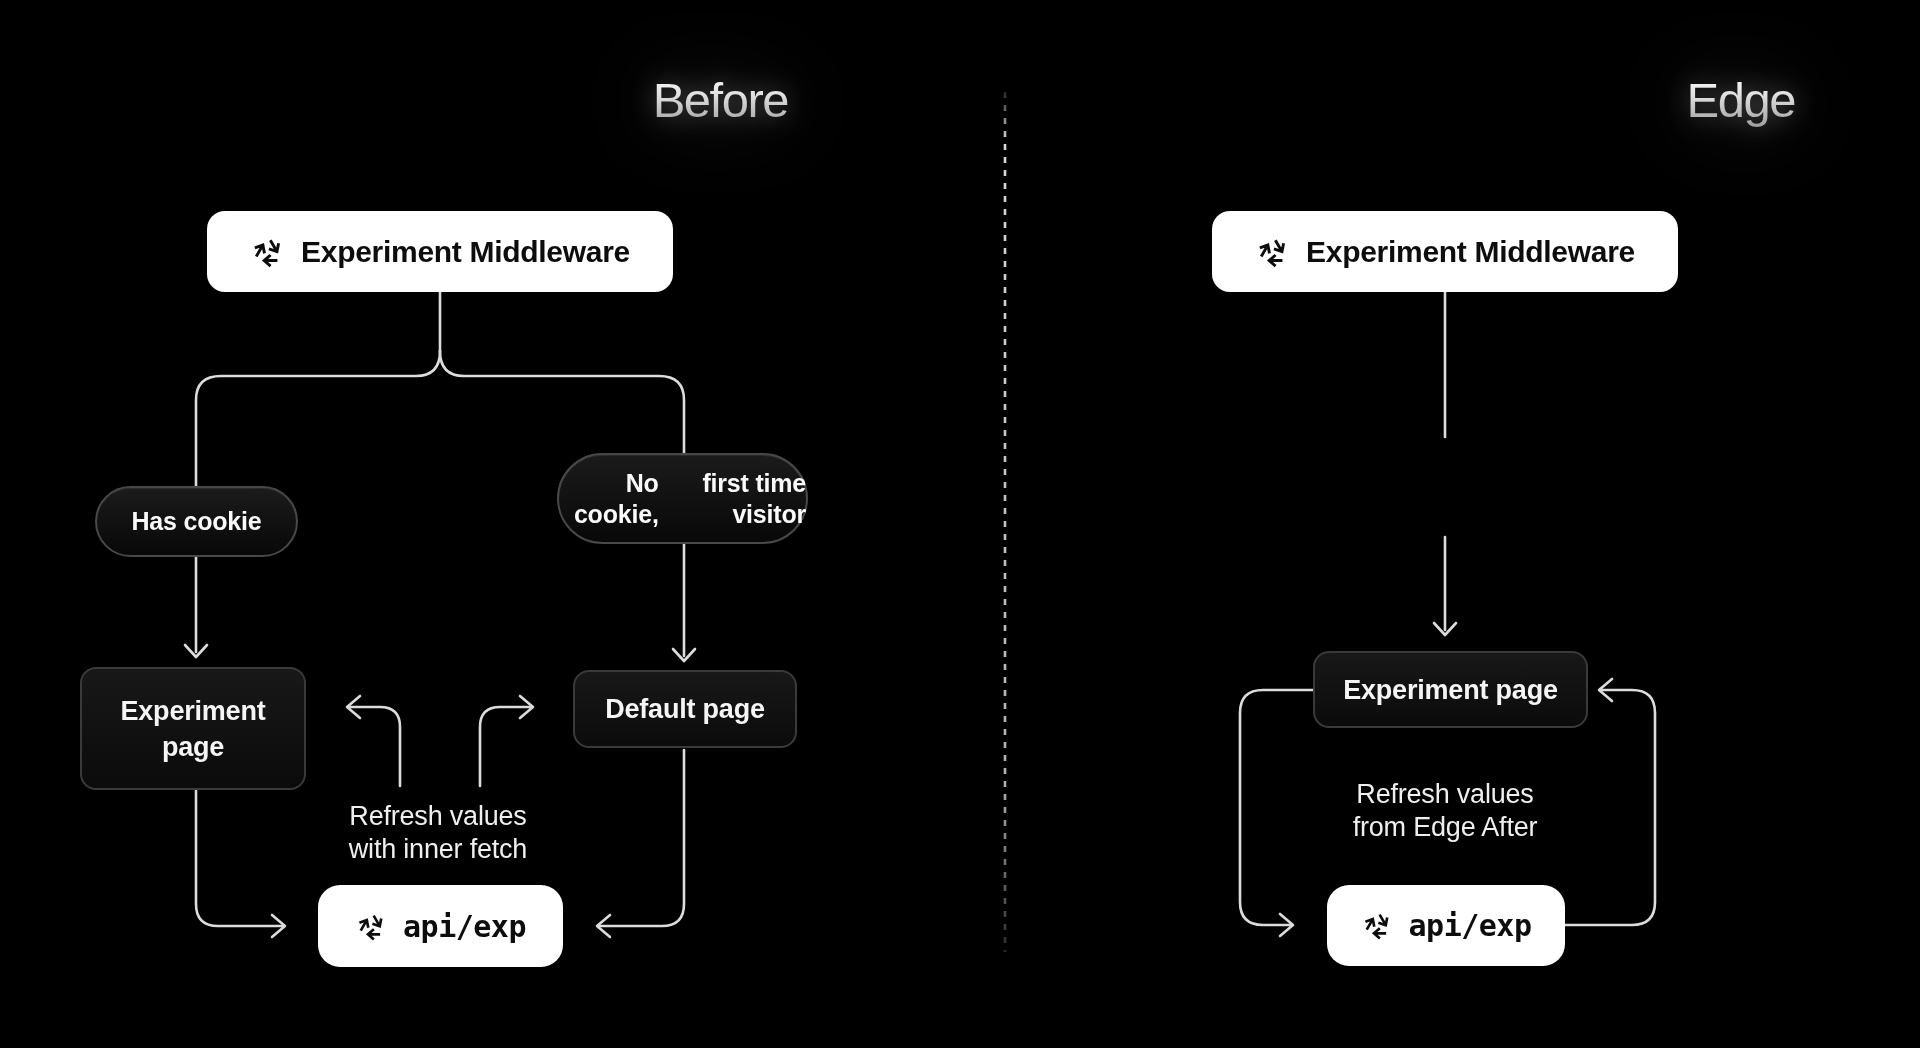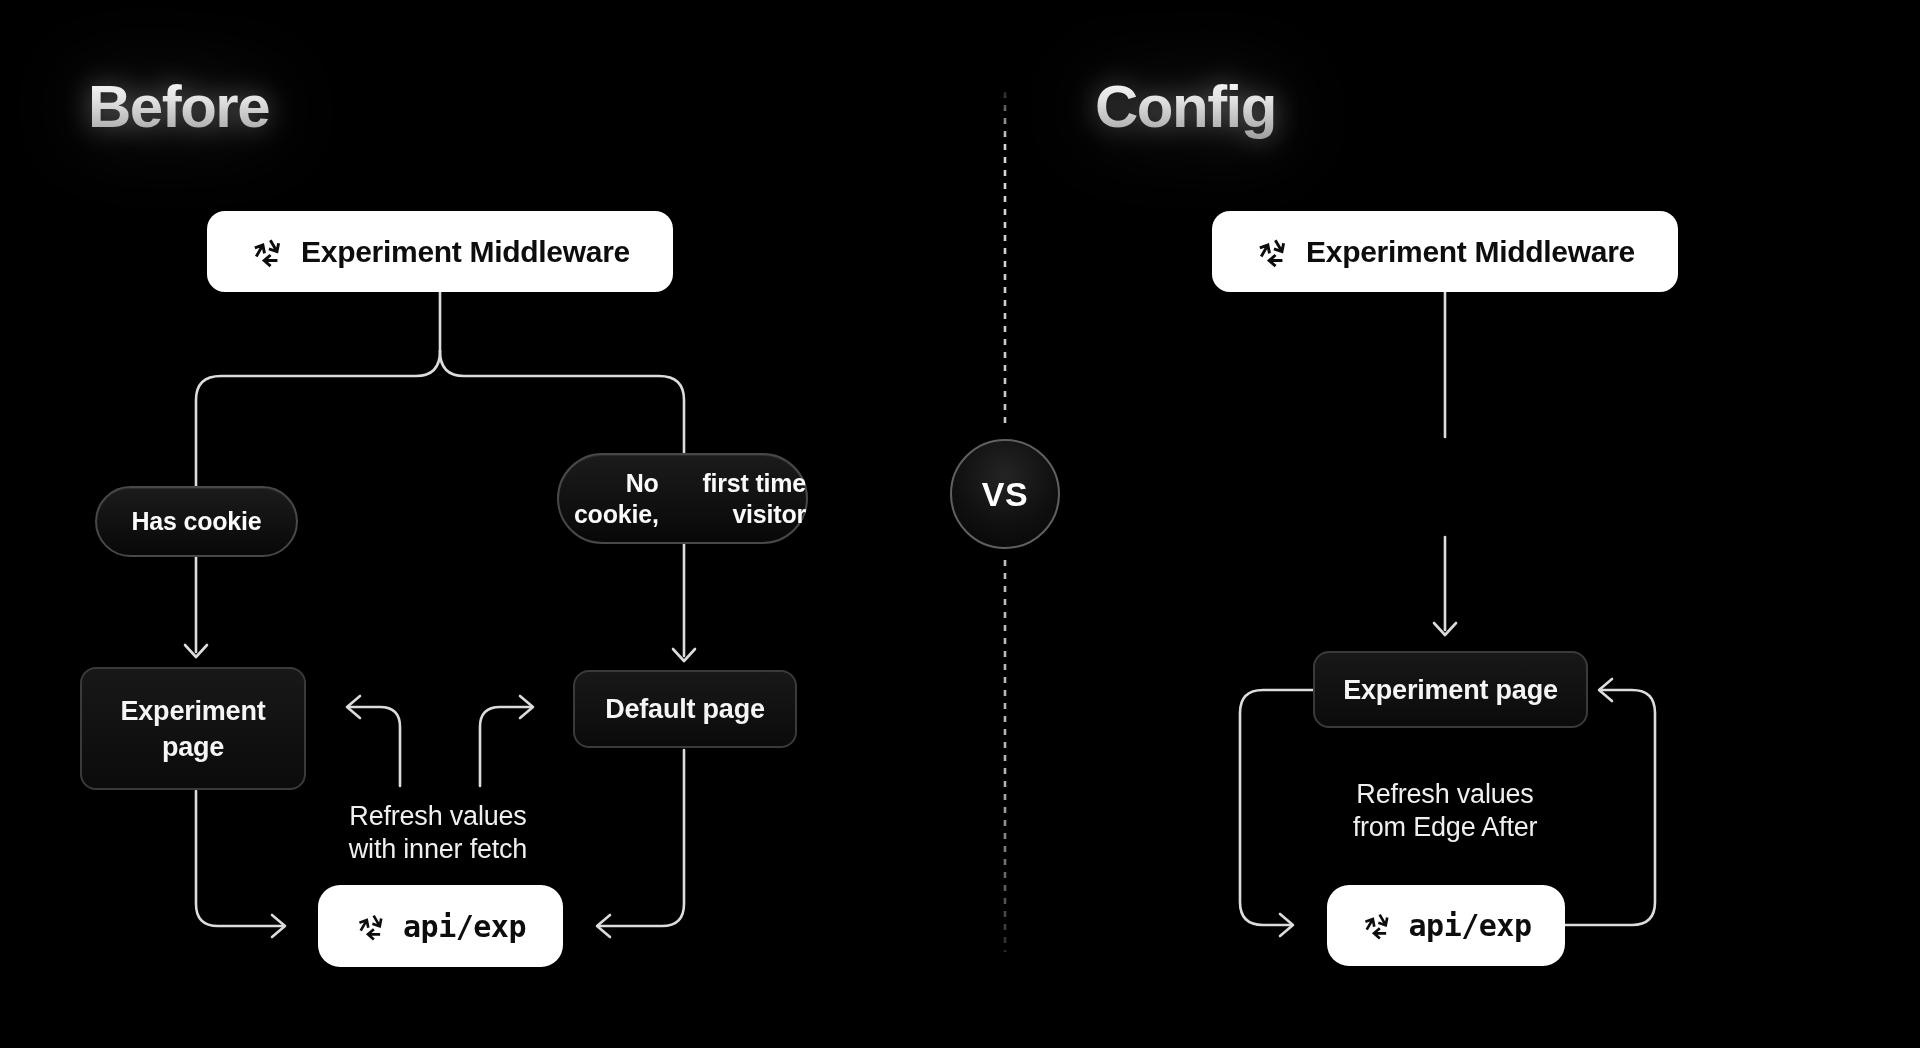--- a/index.html
+++ b/index.html
@@ -3,22 +3,22 @@
 <meta charset="utf-8">
 <style>
   html,body{margin:0;padding:0;background:#000;}
   .canvas{
     position:relative;width:1920px;height:1048px;background:#000;overflow:hidden;
     font-family:"Liberation Sans","DejaVu Sans",sans-serif;
   }
   .connectors{position:absolute;left:0;top:0;z-index:1;pointer-events:none;}
 
   .title{
-    position:absolute;top:72px;text-align:left;
-    font-size:60px;font-weight:700;letter-spacing:-1.5px;
+    position:absolute;top:72px;text-align:right;
+    font-size:49px;font-weight:400;letter-spacing:-1.5px;
     background:linear-gradient(180deg,#ffffff 0%,#e2e2e2 40%,#9b9b9b 100%);
     -webkit-background-clip:text;background-clip:text;
     color:#d6d6d6;-webkit-text-fill-color:transparent;
     filter:drop-shadow(0 0 14px rgba(255,255,255,.38)) drop-shadow(0 0 40px rgba(255,255,255,.18));
     z-index:2;
   }
   .title.before{left:88px;width:700px;}
   .title.after{left:1095px;width:700px;}
 
   .node{position:absolute;display:flex;align-items:center;justify-content:center;z-index:2;box-sizing:border-box;text-align:right;}
@@ -94,21 +94,21 @@
       <path d="M1434,623 L1445,635 L1456,623"></path>
 
       <path d="M1313,690 H1263 Q1240,690 1240,713 V902 Q1240,925 1263,925 H1291"></path>
       <path d="M1280,914 L1293,925 L1280,936"></path>
       <path d="M1565,925 H1632 Q1655,925 1655,902 V713 Q1655,690 1632,690 H1601"></path>
       <path d="M1612,679 L1599,690 L1612,701"></path>
     </g>
   </svg>
 
   <div class="title before">Before</div>
-  <div class="title after">Config</div>
+  <div class="title after">Edge</div>
 
   <div class="node white-box" style="left:207px;top:211px;width:466px;height:81px;">
     <svg class="logo" width="36" height="36" viewBox="0 0 40 42">
       <g stroke="currentColor" stroke-width="3.4" fill="none" stroke-linecap="butt" stroke-linejoin="miter">
         <path d="M31,31 H17 M23,24.5 L15.5,31 L23,37.5"></path>
         <g transform="rotate(120 20 21.5)">
             <path d="M31,31 H17 M23,24.5 L15.5,31 L23,37.5"></path>
           </g>
         <g transform="rotate(240 20 21.5)">
             <path d="M31,31 H17 M23,24.5 L15.5,31 L23,37.5"></path>
@@ -149,23 +149,20 @@
             <path d="M31,31 H17 M23,24.5 L15.5,31 L23,37.5"></path>
           </g>
         <g transform="rotate(240 20 21.5)">
             <path d="M31,31 H17 M23,24.5 L15.5,31 L23,37.5"></path>
           </g>
       </g>
     </svg>
     <span class="mono">api/exp</span>
   </div>
 
-  <div class="vs-circle">
-    <span>VS</span>
-  </div>
 
   <div class="node white-box" style="left:1212px;top:211px;width:466px;height:81px;">
     <svg class="logo" width="36" height="36" viewBox="0 0 40 42">
       <g stroke="currentColor" stroke-width="3.4" fill="none" stroke-linecap="butt" stroke-linejoin="miter">
         <path d="M31,31 H17 M23,24.5 L15.5,31 L23,37.5"></path>
         <g transform="rotate(120 20 21.5)">
             <path d="M31,31 H17 M23,24.5 L15.5,31 L23,37.5"></path>
           </g>
         <g transform="rotate(240 20 21.5)">
             <path d="M31,31 H17 M23,24.5 L15.5,31 L23,37.5"></path>

